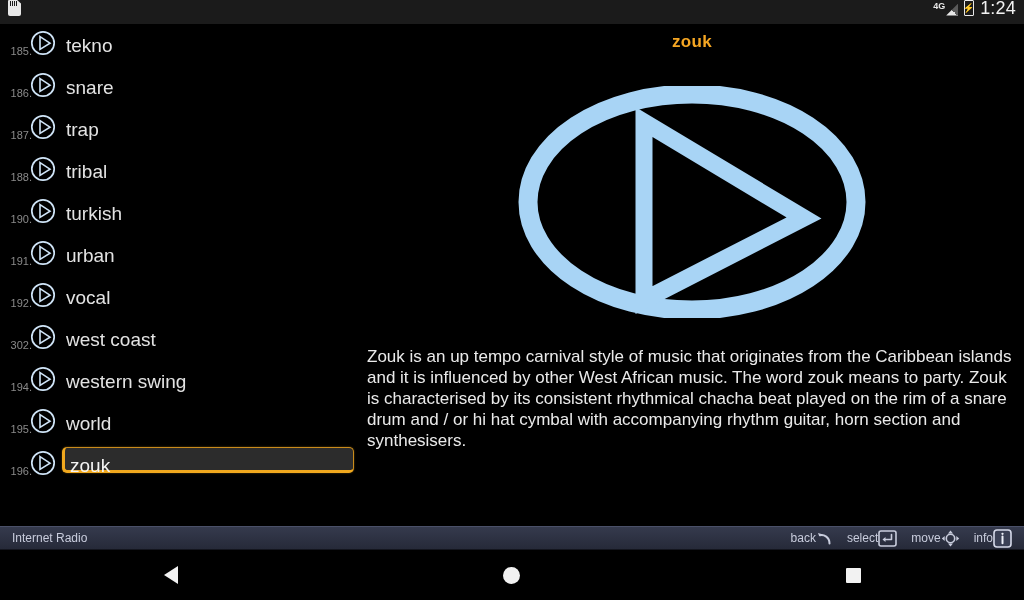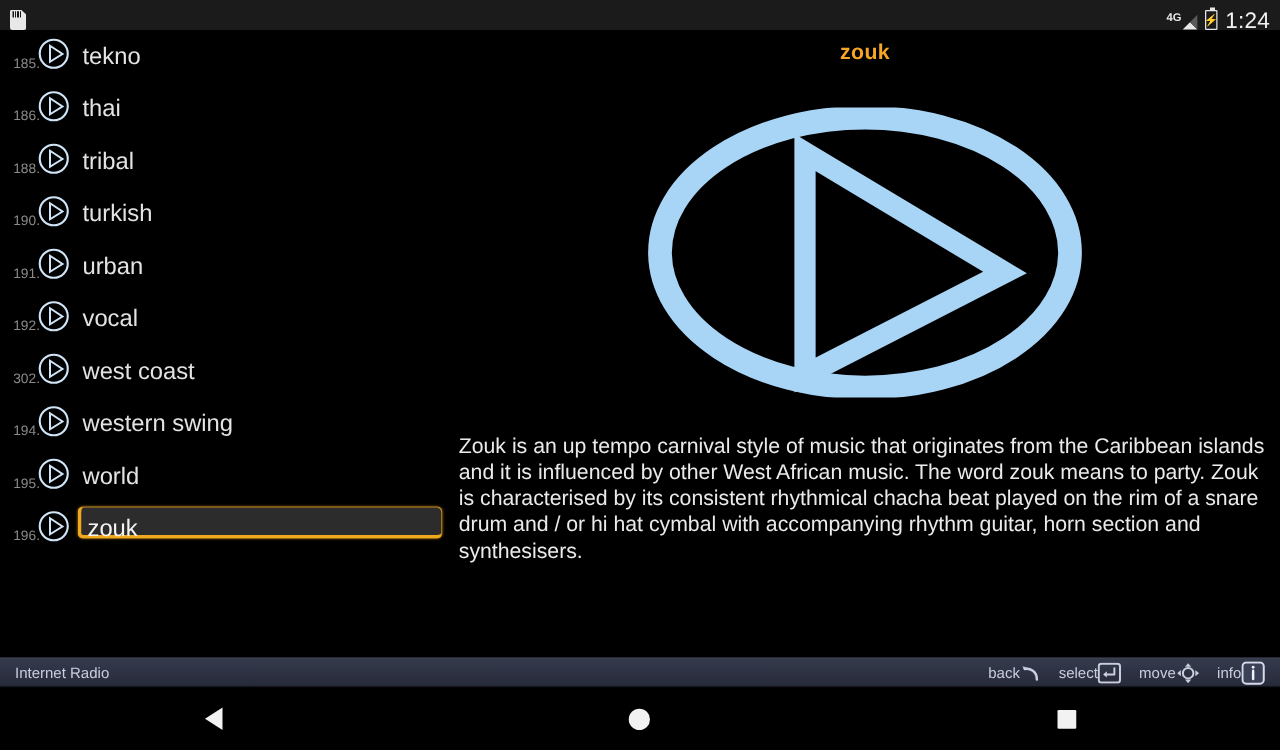--- a/index.html
+++ b/index.html
@@ -13,21 +13,21 @@
     position: relative;
     width: 1024px; height: 600px;
     background: #000;
   }
 
   
   #status-bar {
     position: absolute; left: 0; top: 0;
     width: 1024px; height: 24px;
     background: #1b1b1b;
-    display: flex; align-items: flex-end;
+    display: flex; align-items: flex-start;
     padding: 0 8px;
   }
   #status-bar .left { display: flex; align-items: center; gap: 6px; flex: 1; }
   #status-bar .right { display: flex; align-items: center; gap: 6px; }
   .sd-icon {
     width: 13px; height: 16px;
     background: #e8e8e8;
     position: relative;
     border-radius: 1px 1px 2px 2px;
     clip-path: polygon(0 0, 70% 0, 100% 22%, 100% 100%, 0 100%);
@@ -220,21 +220,29 @@
             <path d="M 10 6.6 L 20 13.2 L 10 19.4 Z" fill="none" stroke="#cfe4f7" stroke-width="1.6" stroke-linejoin="miter"></path>
           </svg>
           <span class="row-label">tekno</span>
         </div>
         <div class="row">
           <span class="row-index">186.</span>
           <svg class="play-badge" viewBox="0 0 26 26">
             <circle cx="13" cy="13" r="11.2" fill="none" stroke="#cfe4f7" stroke-width="1.7"></circle>
             <path d="M 10 6.6 L 20 13.2 L 10 19.4 Z" fill="none" stroke="#cfe4f7" stroke-width="1.6" stroke-linejoin="miter"></path>
           </svg>
-          <span class="row-label">thai</span>
+          <span class="row-label">snare</span>
+        </div>
+        <div class="row">
+          <span class="row-index">187.</span>
+          <svg class="play-badge" viewBox="0 0 26 26">
+            <circle cx="13" cy="13" r="11.2" fill="none" stroke="#cfe4f7" stroke-width="1.7"></circle>
+            <path d="M 10 6.6 L 20 13.2 L 10 19.4 Z" fill="none" stroke="#cfe4f7" stroke-width="1.6" stroke-linejoin="miter"></path>
+          </svg>
+          <span class="row-label">trap</span>
         </div>
         <div class="row">
           <span class="row-index">188.</span>
           <svg class="play-badge" viewBox="0 0 26 26">
             <circle cx="13" cy="13" r="11.2" fill="none" stroke="#cfe4f7" stroke-width="1.7"></circle>
             <path d="M 10 6.6 L 20 13.2 L 10 19.4 Z" fill="none" stroke="#cfe4f7" stroke-width="1.6" stroke-linejoin="miter"></path>
           </svg>
           <span class="row-label">tribal</span>
         </div>
         <div class="row">

